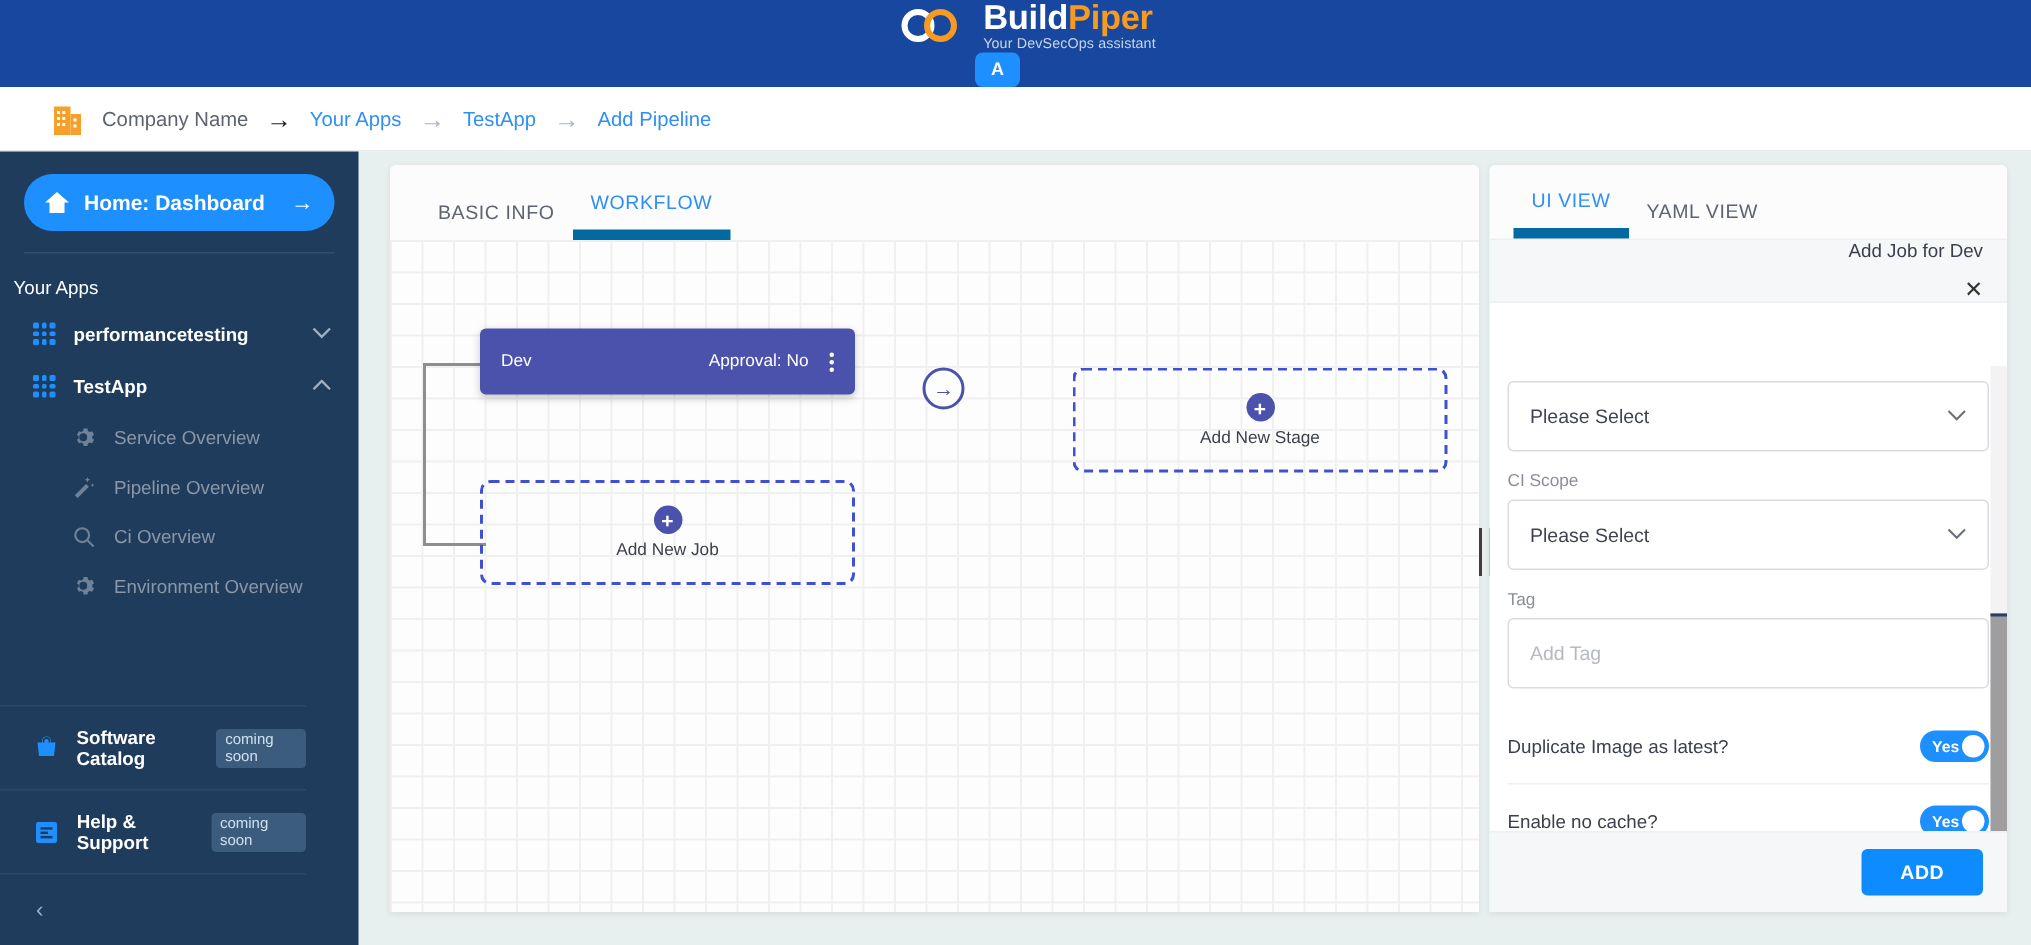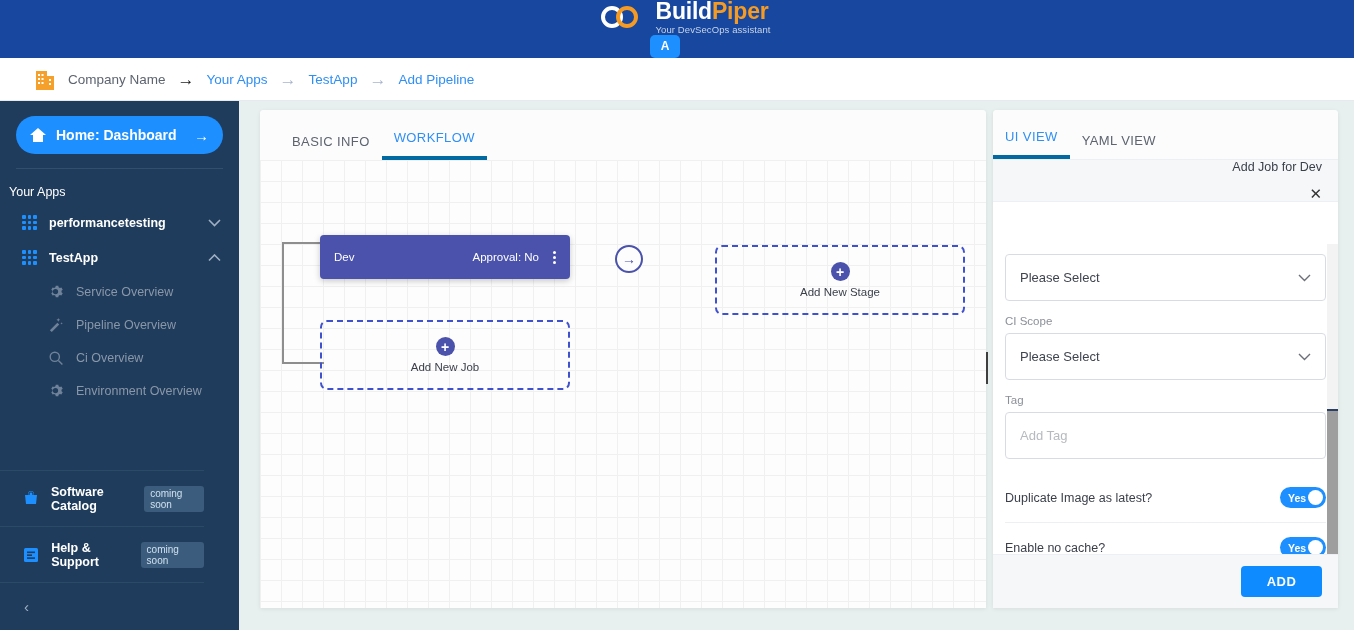--- a/index.html
+++ b/index.html
@@ -74,31 +74,31 @@
   .collapse-row { height: 48px; display: flex; align-items: center; padding-left: 24px; border-top: 1px solid #2b4a68; color: #9fb0c4; font-size: 15px; cursor: pointer; }
 
   
   .canvas-panel {
     position: absolute; left: 260px; top: 110px; width: 726px; height: 498px;
     background: #fdfdfd; border-radius: 4px 4px 0 0;
     box-shadow: 0 1px 4px rgba(0,0,0,.08); overflow: hidden;
   }
   .tabs { height: 50px; display: flex; align-items: flex-end; padding-left: 20px; background: #fcfcfc; }
   .tab { font-size: 13px; color: #5d6470; padding: 0 12px 11px 12px; letter-spacing: .4px; cursor: pointer; }
-  .tab.active { color: #2f8ff5; border-bottom: 4px solid #0369a1; }
+  .tab.active { color: #2f8ff5; border-bottom: 7px solid #0369a1; }
   .grid-area {
     position: absolute; left: 0; top: 50px; width: 726px; height: 448px;
     background-color: #fdfdfd;
     background-image:
       linear-gradient(to right, #f0f0f0 1px, transparent 1px),
       linear-gradient(to bottom, #f0f0f0 1px, transparent 1px);
     background-size: 21px 21px;
   }
   .stage-card {
-    position: absolute; left: 60px; top: 75px; width: 250px; height: 44px;
+    position: absolute; left: 60px; top: 59px; width: 250px; height: 44px;
     background: #4a52ab; border-radius: 4px; box-shadow: 0 2px 6px rgba(0,0,0,.22);
     display: flex; align-items: center; padding: 0 14px; cursor: pointer;
   }
   .stage-name { color: #ffffff; font-size: 11.5px; flex: 1; }
   .stage-approval { color: #ffffff; font-size: 11.5px; margin-right: 14px; }
   .kebab { color: #ffffff; font-size: 13px; line-height: .6; letter-spacing: 0; cursor: pointer; }
   .kebab i { display: block; width: 3px; height: 3px; background: #fff; border-radius: 50%; margin: 2px 0; }
   .arrow-node {
     position: absolute; left: 355px; top: 85px; width: 28px; height: 28px;
     border: 2px solid #4a52ab; border-radius: 50%; color: #4a52ab;
@@ -127,21 +127,21 @@
     display: flex; justify-content: space-between; cursor: col-resize;
   }
   .split-handle i { width: 1.5px; background: #3f3f3f; display: block; }
 
   
   .right-panel {
     position: absolute; left: 993px; top: 110px; width: 345px; height: 498px;
     background: #ffffff; border-radius: 4px 4px 0 0;
     box-shadow: 0 1px 4px rgba(0,0,0,.08); overflow: hidden;
   }
-  .rp-tabs { height: 50px; display: flex; align-items: flex-end; background: #fcfcfc; border-bottom: 1px solid #eceff3; }
+  .rp-tabs { height: 50px; display: flex; align-items: flex-end; padding-left: 16px; background: #fcfcfc; border-bottom: 1px solid #eceff3; }
   .rp-head {
     height: 42px; background: #f6f7f9; display: flex; align-items: flex-end;
     padding: 0 16px 0 12px; justify-content: space-between; border-bottom: 1px solid #eceff3; flex-direction: column;
   }
   .rp-title { font-size: 12.5px; color: #3a3f4a; }
   .rp-close { font-size: 15px; color: #333; cursor: pointer; line-height: 1; }
   .rp-body { position: absolute; left: 0; top: 134px; width: 345px; height: 312px; padding: 10px 12px 0 12px; overflow: hidden; }
   .fld { margin-bottom: 14px; }
   .fld-label { font-size: 11.5px; color: #8b8f98; margin-bottom: 6px; }
   .select-box {

